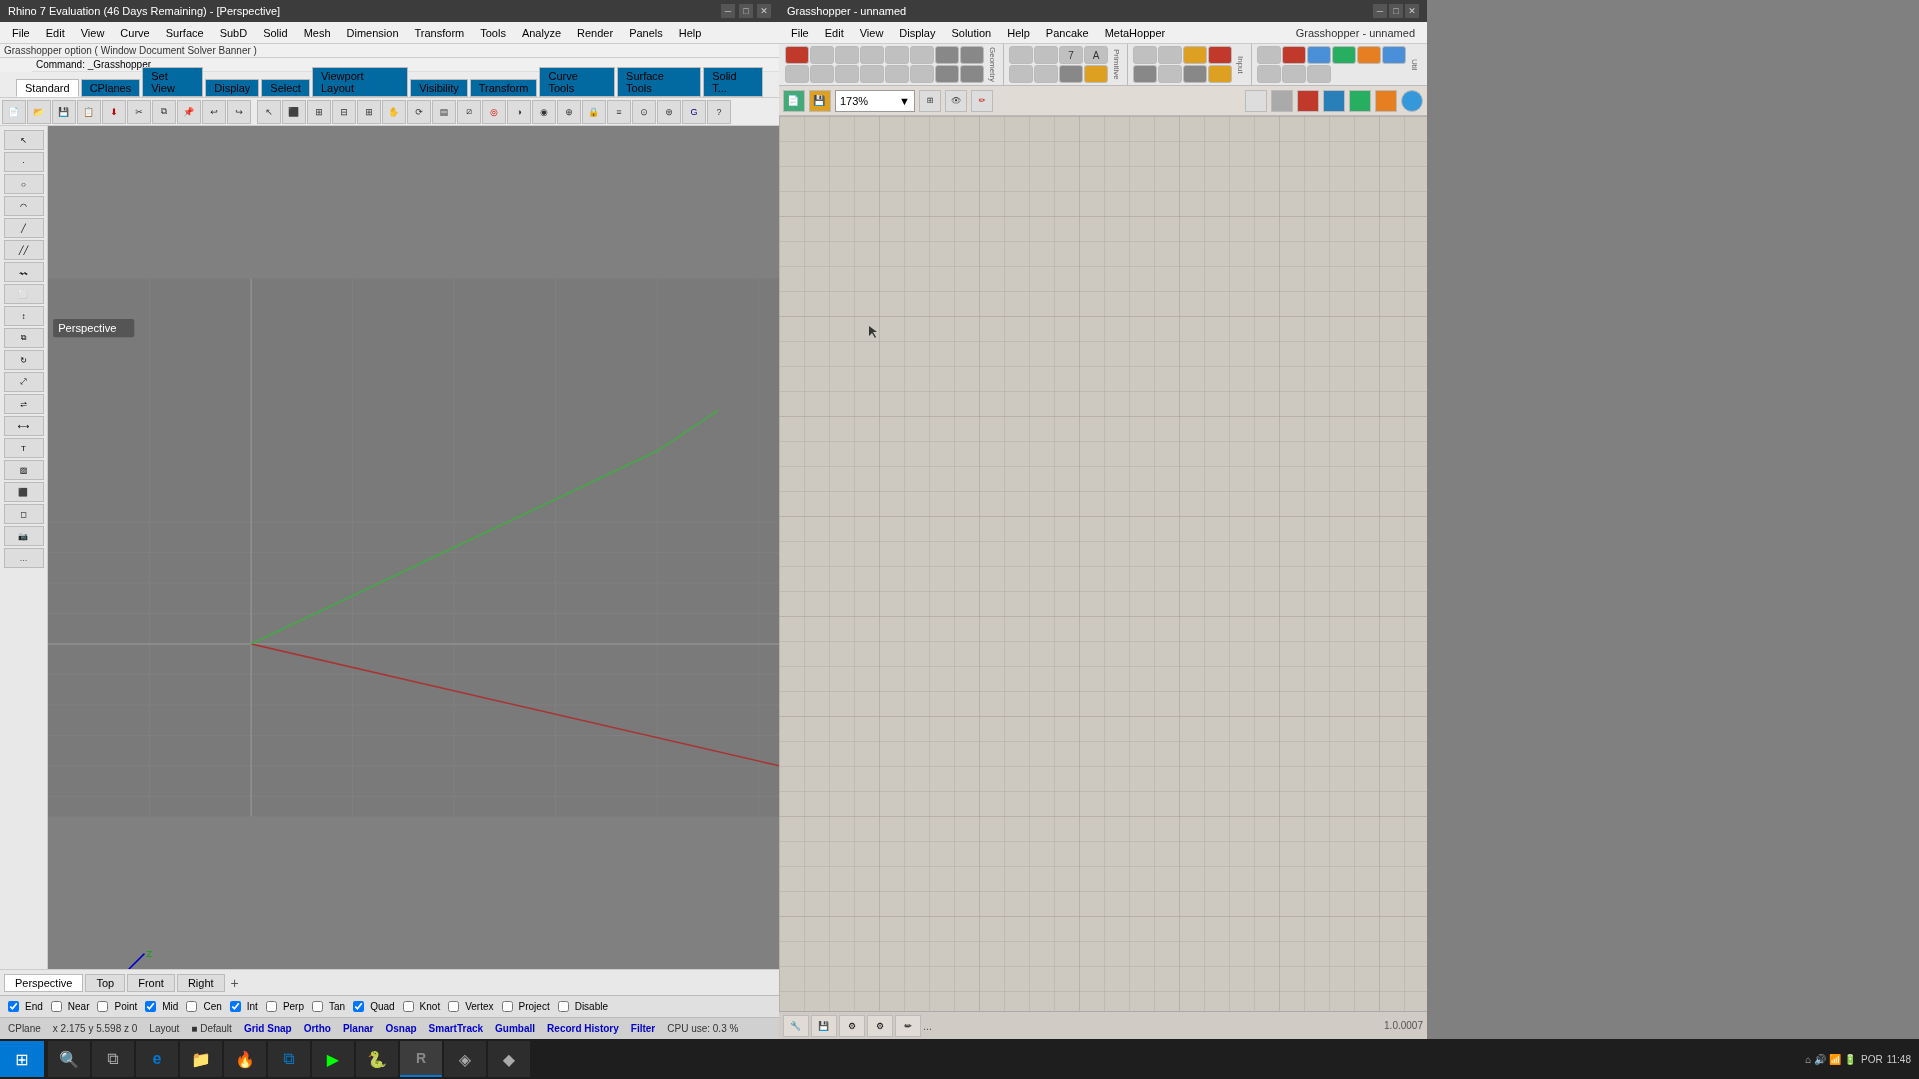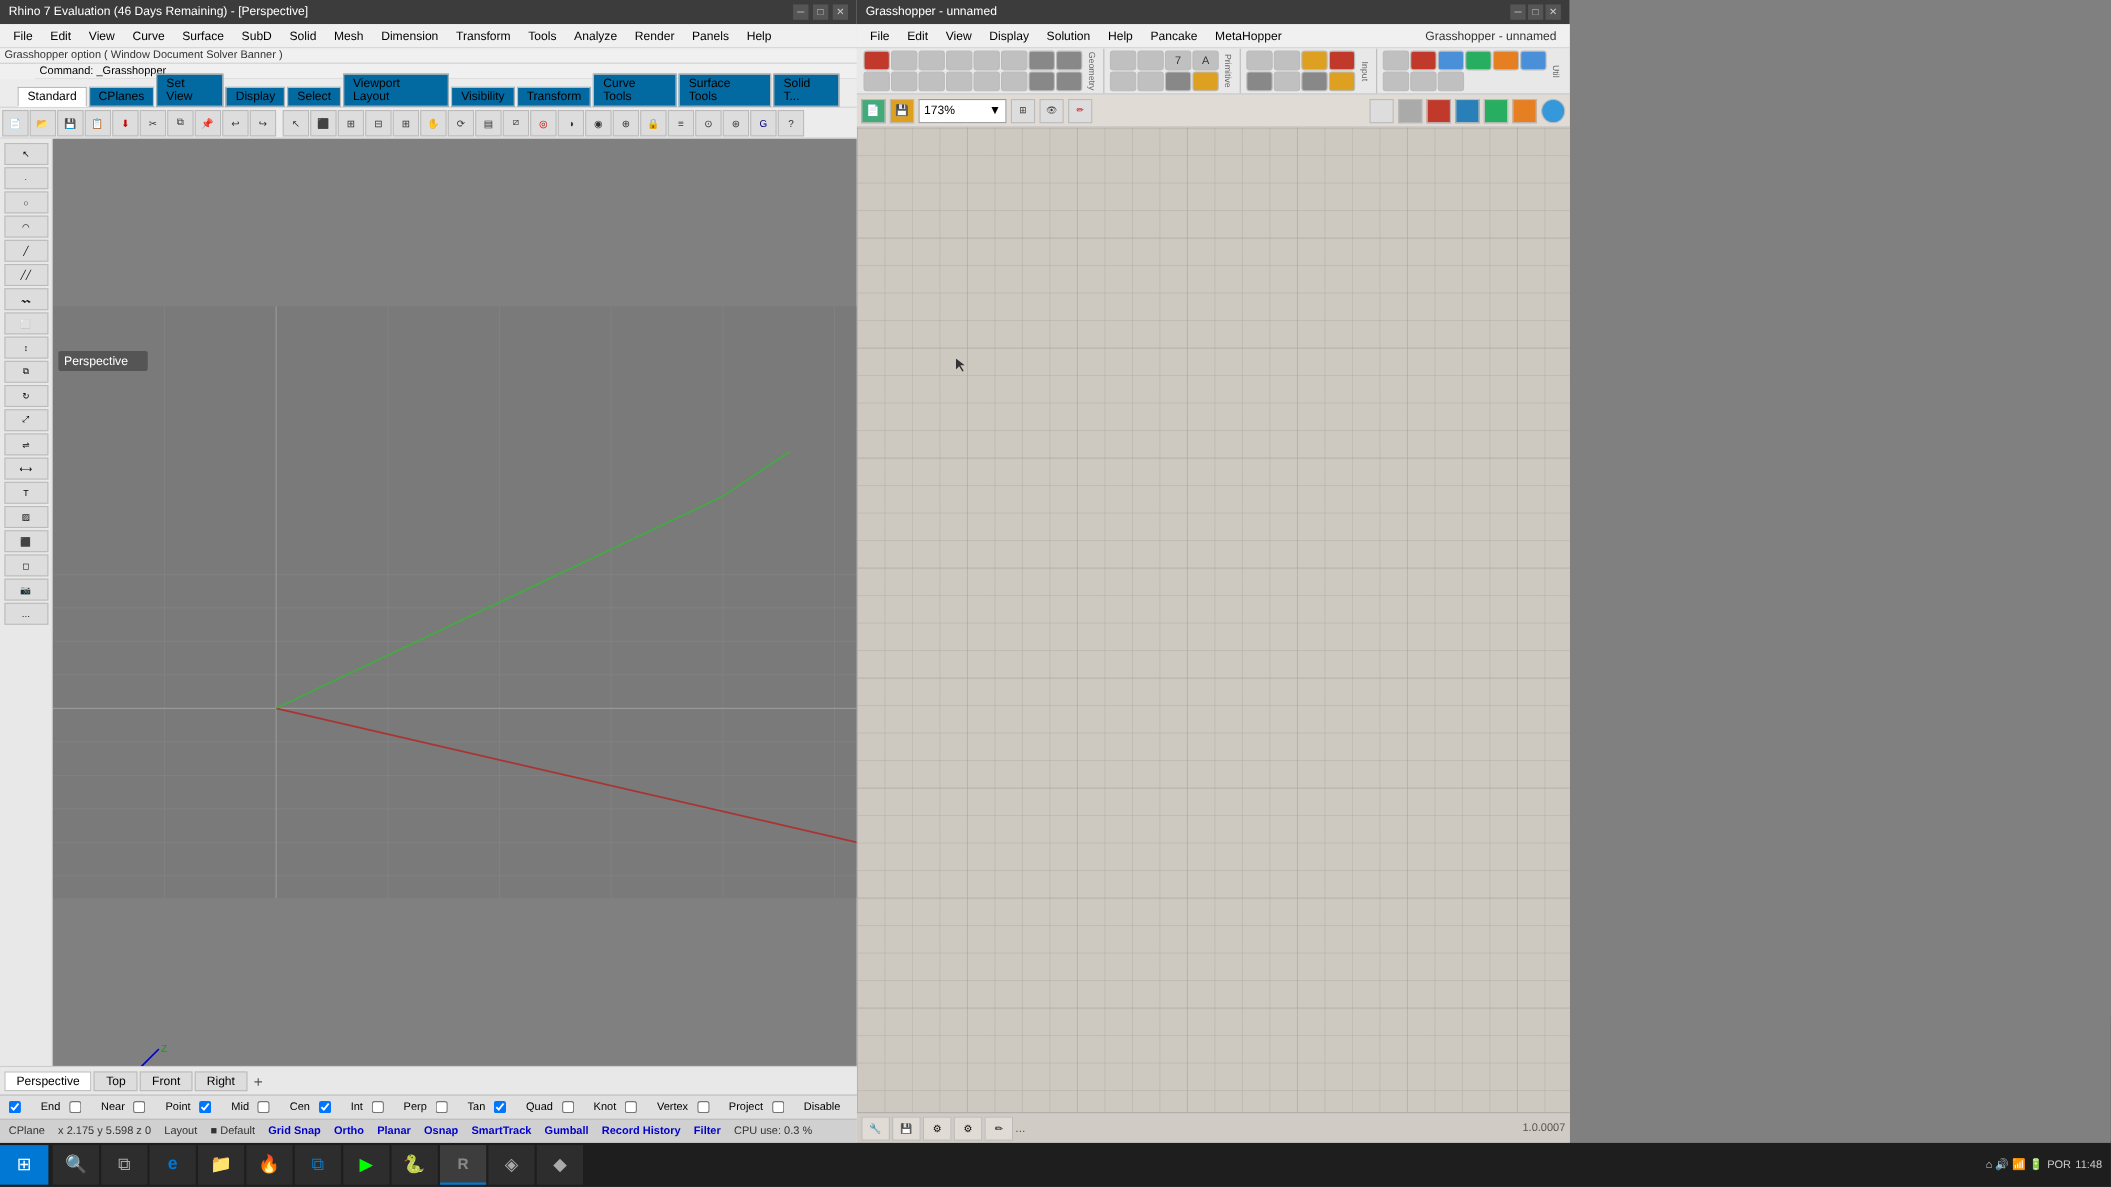--- a/index.html
+++ b/index.html
@@ -256,21 +256,21 @@
     .osnap-bar {
       height: 22px;
       background: #e0e0e0;
       display: flex;
       align-items: center;
       padding: 0 8px;
       gap: 8px;
       border-top: 1px solid #bbb;
       font-size: 10px;
     }
-    .osnap-item { display: flex; align-items: flex-start; gap: 18px; cursor: pointer; }
+    .osnap-item { display: flex; align-items: flex-start; gap: 6px; cursor: pointer; }
     .osnap-item input[type=checkbox] { width: 11px; height: 11px; }
 
     
     .status-bar {
       height: 22px;
       background: #d0d0d0;
       display: flex;
       align-items: center;
       padding: 0 8px;
       gap: 12px;

